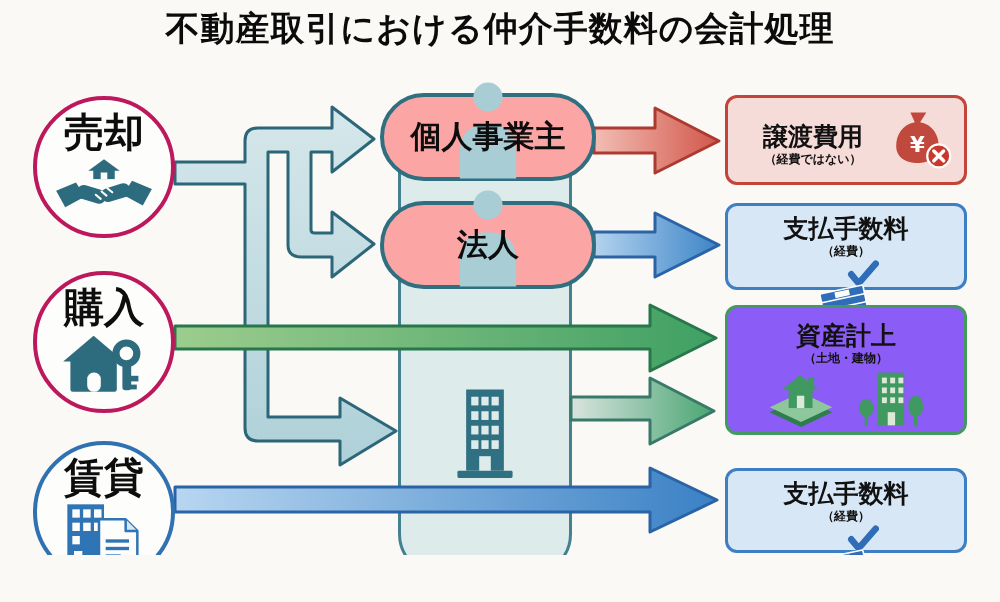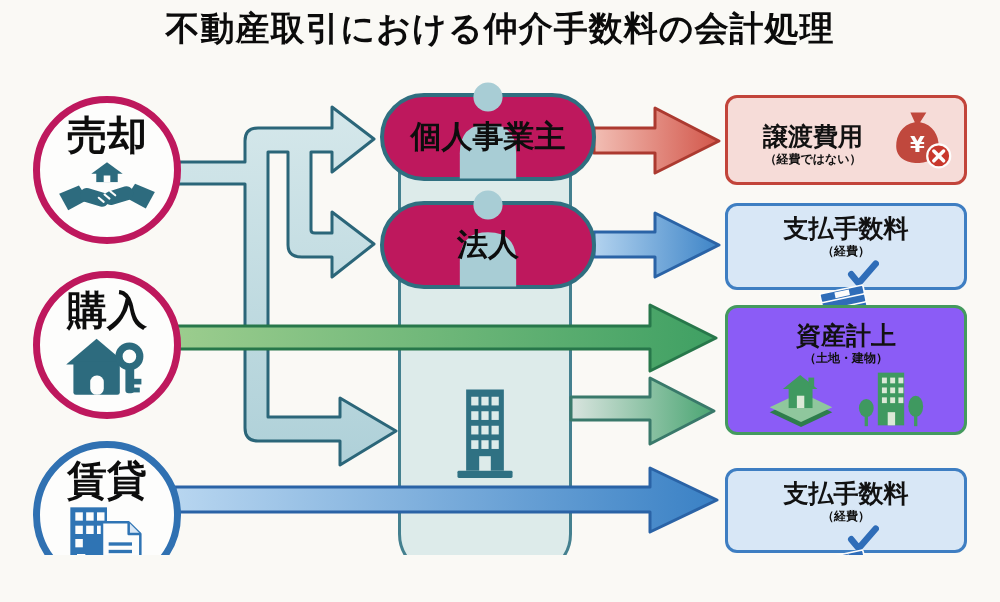--- a/index.html
+++ b/index.html
@@ -2,29 +2,29 @@
 <html><head>
 <meta charset="utf-8">
 <style>
   html,body{margin:0;padding:0;background:#faf9f5;}
   .stage{position:relative;width:1000px;height:555px;background:#faf9f5;overflow:hidden;
          font-family:"DejaVu Sans",sans-serif;color:#0d0d0d;}
   .title{position:absolute;top:6px;left:0;width:100%;text-align:center;
          font-size:34px;font-weight:900;letter-spacing:1px;color:#0b0b0b;}
   
   .src-circle{position:absolute;width:134px;height:134px;border-radius:50%;background:#fdfdfc;
-              border:7px solid #be185d;display:flex;flex-direction:column;align-items:center;z-index:3;}
+              border:4px solid #be185d;display:flex;flex-direction:column;align-items:center;z-index:3;}
   .src-circle.blue{border-color:#3071b2;}
   .src-label{margin-top:12px;font-size:40px;font-weight:900;line-height:1;color:#0d0d0d;}
   .src-icon{margin-top:4px;}
   
   .container-box{position:absolute;left:398px;top:95px;width:174px;height:481px;
                  background:#ddebea;border:3px solid #44808f;border-radius:42px;z-index:0;box-sizing:border-box;}
   .company-building{position:absolute;left:456px;top:388px;z-index:1;}
-  .pill{position:absolute;left:380px;width:216px;height:88px;background:#be185d;
+  .pill{position:absolute;left:380px;width:216px;height:88px;background:#fca5a5;
         border:4px solid #2f6f80;border-radius:48px;display:flex;align-items:center;
         justify-content:center;z-index:3;box-sizing:border-box;}
   .pill .person{position:absolute;left:50%;top:-16px;transform:translateX(-50%);z-index:1;}
   .pill-label{position:relative;z-index:2;font-size:31px;font-weight:900;color:#0d0d0d;}
   
   .arrows{position:absolute;left:0;top:0;z-index:2;}
   
   .obox{position:absolute;left:725px;width:242px;border:3.5px solid;border-radius:12px;
         display:flex;align-items:center;padding:0 12px;box-sizing:border-box;z-index:3;}
   .obox.red{background:#f6dcd8;border-color:#c2443a;}

